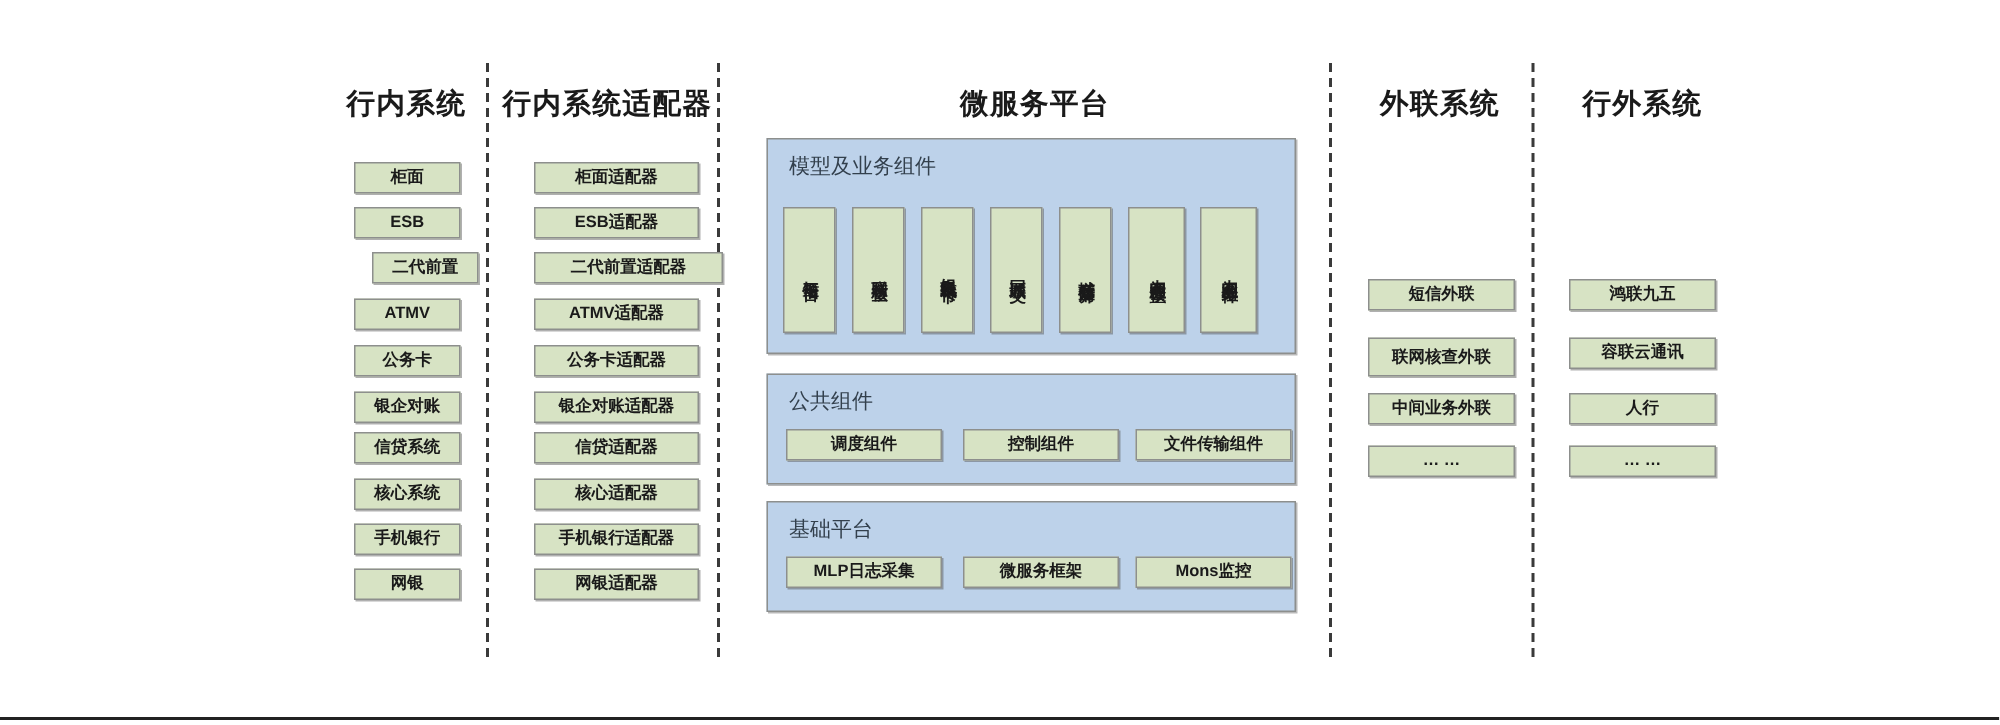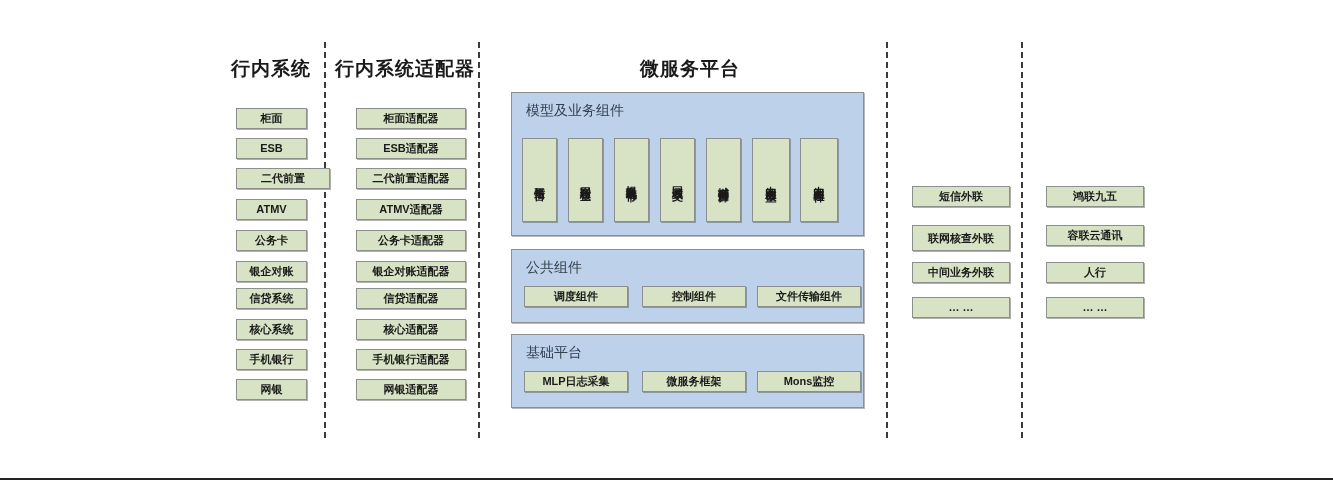--- a/index.html
+++ b/index.html
@@ -92,40 +92,42 @@
   }
 </style>
 </head>
 <body>
 
 <div id="canvas">
 
   <div class="col-title" style="left:320px; top:56px; width:170px;">行内系统适配器</div>
   <div class="col-title" style="left:196px; top:56px; width:150px;">行内系统</div>
   <div class="col-title" style="left:590px; top:56px; width:200px;">微服务平台</div>
+  <div class="col-title" style="left:885px; top:56px; width:150px;">外联系统</div>
+  <div class="col-title" style="left:1020px; top:56px; width:150px;">行外系统</div>
 
   <div class="divider" style="left:324px;"></div>
   <div class="divider" style="left:478px;"></div>
   <div class="divider" style="left:886px;"></div>
   <div class="divider" style="left:1021px;"></div>
 
   <div class="node" style="left:236px; top:108px; width:71px; height:21px;">柜面</div>
   <div class="node" style="left:236px; top:138px; width:71px; height:21px;">ESB</div>
-  <div class="node" style="left:236px; top:168px; width:94px; height:21px;">二代前置</div>
+  <div class="node" style="left:248px; top:168px; width:71px; height:21px;">二代前置</div>
   <div class="node" style="left:236px; top:199px; width:71px; height:21px;">ATMV</div>
   <div class="node" style="left:236px; top:230px; width:71px; height:21px;">公务卡</div>
   <div class="node" style="left:236px; top:261px; width:71px; height:21px;">银企对账</div>
   <div class="node" style="left:236px; top:288px; width:71px; height:21px;">信贷系统</div>
   <div class="node" style="left:236px; top:319px; width:71px; height:21px;">核心系统</div>
   <div class="node" style="left:236px; top:349px; width:71px; height:21px;">手机银行</div>
   <div class="node" style="left:236px; top:379px; width:71px; height:21px;">网银</div>
 
   <div class="node" style="left:356px; top:108px; width:110px; height:21px;">柜面适配器</div>
   <div class="node" style="left:356px; top:138px; width:110px; height:21px;">ESB适配器</div>
-  <div class="node" style="left:356px; top:168px; width:110px; height:21px;">二代前置适配器</div>
+  <div class="node" style="left:356px; top:168px; width:126px; height:21px;">二代前置适配器</div>
   <div class="node" style="left:356px; top:199px; width:110px; height:21px;">ATMV适配器</div>
   <div class="node" style="left:356px; top:230px; width:110px; height:21px;">公务卡适配器</div>
   <div class="node" style="left:356px; top:261px; width:110px; height:21px;">银企对账适配器</div>
   <div class="node" style="left:356px; top:288px; width:110px; height:21px;">信贷适配器</div>
   <div class="node" style="left:356px; top:319px; width:110px; height:21px;">核心适配器</div>
   <div class="node" style="left:356px; top:349px; width:110px; height:21px;">手机银行适配器</div>
   <div class="node" style="left:356px; top:379px; width:110px; height:21px;">网银适配器</div>
 
   <div class="panel" style="left:511px; top:92px; width:353px; height:144px;">
     <div class="panel-title">模型及业务组件</div>

